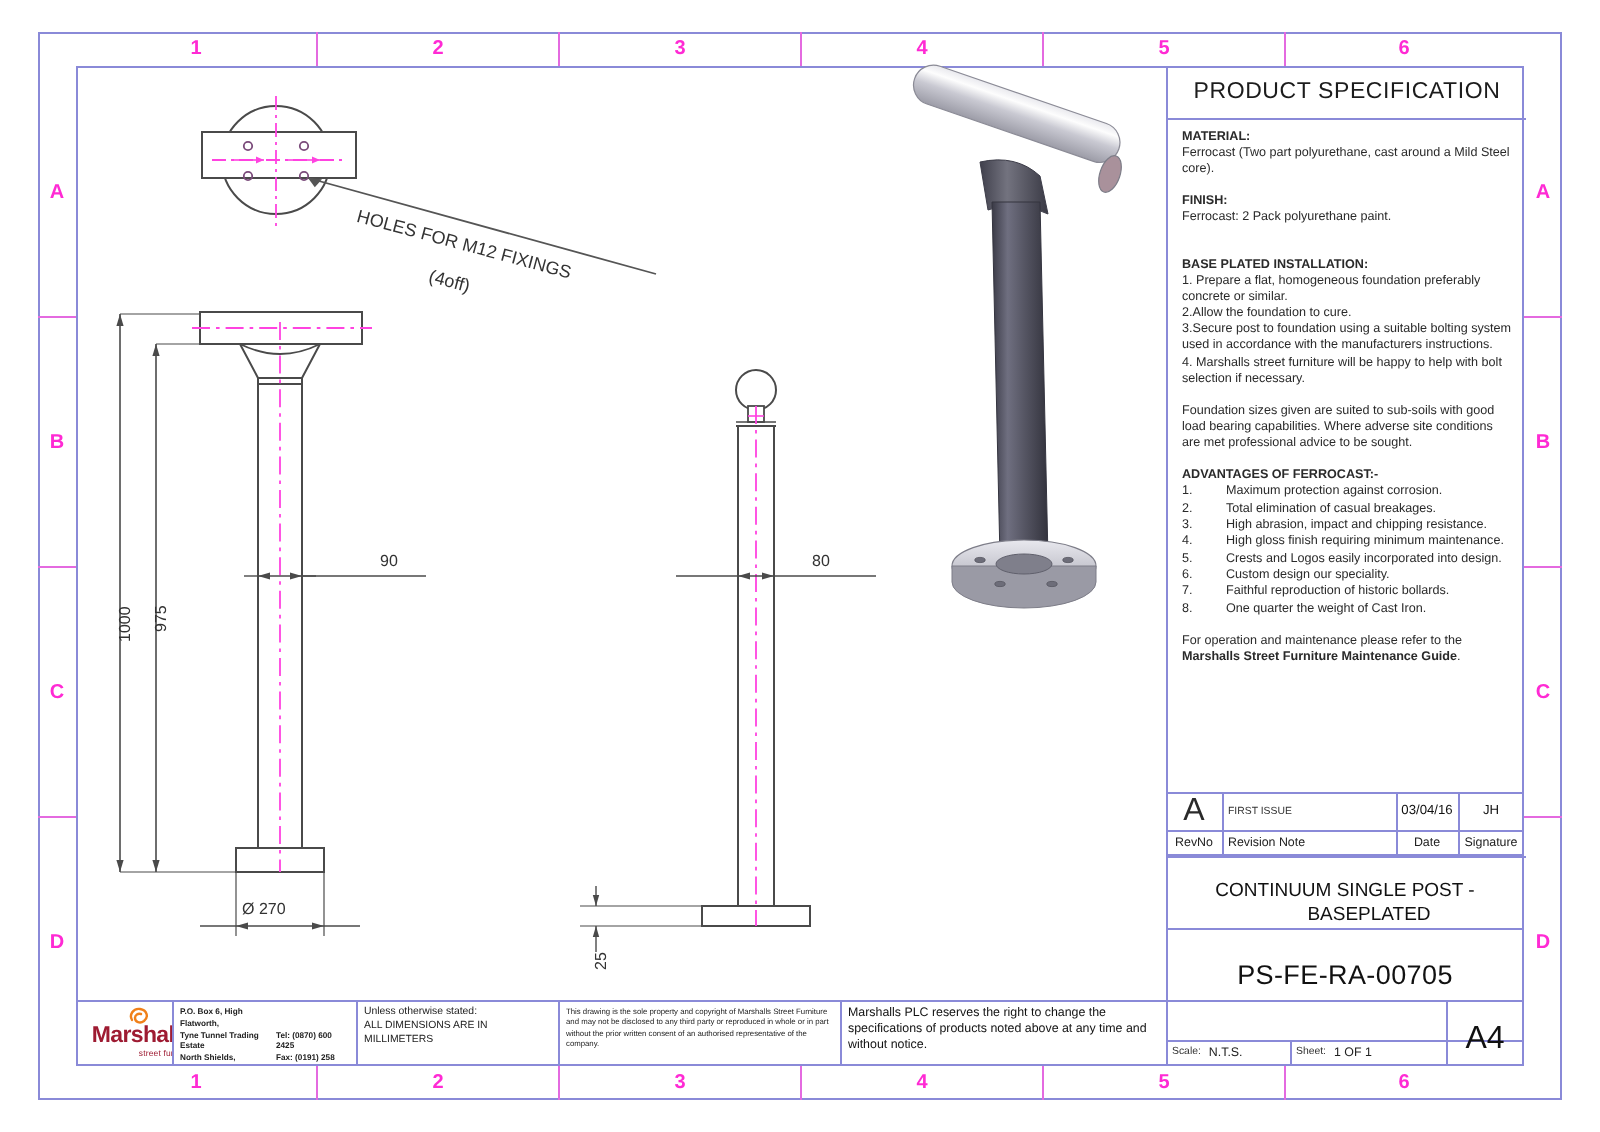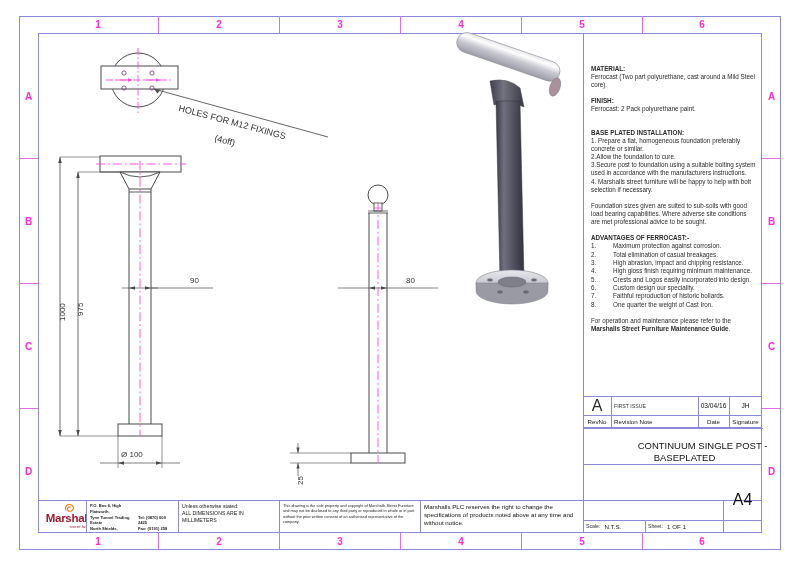--- a/index.html
+++ b/index.html
@@ -234,21 +234,21 @@
       <polygon points="260,420 258.4,414.5 261.6,414.5" fill="#4a4a4a"></polygon>
       <polygon points="260,430 258.4,435.5 261.6,435.5" fill="#4a4a4a"></polygon>
     </svg>
 
     <div class="notetxt" style="left:142px;top:70px;transform:rotate(15deg);transform-origin:0 0;white-space:nowrap;">HOLES FOR M12 FIXINGS</div>
     <div class="notetxt" style="left:178px;top:100px;transform:rotate(15deg);transform-origin:0 0;white-space:nowrap;">(4off)</div>
 
     <div class="dimtxt rot" style="left:20px;top:288px;white-space:nowrap;">1000</div>
     <div class="dimtxt rot" style="left:38px;top:283px;white-space:nowrap;">975</div>
     <div class="dimtxt" style="left:152px;top:243px;">90</div>
-    <div class="dimtxt" style="left:83px;top:417px;">Ø 100</div>
+    <div class="dimtxt" style="left:83px;top:417px;">Ø 270</div>
     <div class="dimtxt" style="left:368px;top:243px;">80</div>
     <div class="dimtxt rot" style="left:258px;top:452px;white-space:nowrap;">25</div>
 
     <svg class="ov" viewBox="0 0 545 467">
       <defs>
         <linearGradient id="gTop" x1="0" y1="0" x2="0" y2="1">
           <stop offset="0%" stop-color="#e9e9ee"></stop>
           <stop offset="22%" stop-color="#fdfdfd"></stop>
           <stop offset="52%" stop-color="#c9c9d2"></stop>
           <stop offset="100%" stop-color="#9c9ca7"></stop>
@@ -288,20 +288,23 @@
 
       <ellipse cx="452" cy="247" rx="2.6" ry="1.3" fill="#6d6d79" stroke="#55555f" stroke-width="0.4"></ellipse>
       <ellipse cx="496" cy="247" rx="2.6" ry="1.3" fill="#6d6d79" stroke="#55555f" stroke-width="0.4"></ellipse>
       <ellipse cx="462" cy="259" rx="2.6" ry="1.3" fill="#6d6d79" stroke="#55555f" stroke-width="0.4"></ellipse>
       <ellipse cx="488" cy="259" rx="2.6" ry="1.3" fill="#6d6d79" stroke="#55555f" stroke-width="0.4"></ellipse>
     </svg>
 
   </div>
 
   <div class="spec-panel">
+    <div class="spec-title-box">
+      <div class="spec-title">PRODUCT SPECIFICATION</div>
+    </div>
     <div class="spec-body">
 
       <div class="sp-h">MATERIAL:</div>
       <div class="sp-p">Ferrocast (Two part polyurethane, cast around a Mild Steel core).</div>
 
       <div class="sp-gap-m"></div>
 
       <div class="sp-h">FINISH:</div>
       <div class="sp-p">Ferrocast: 2 Pack polyurethane paint.</div>
 
@@ -385,26 +388,27 @@
       </div>
     <div class="tb-cell ctr tb-val" style="left:115px;top:0;width:31px;height:19px;">03/04/16</div>
     <div class="tb-cell ctr tb-val" style="left:146px;top:0;width:33px;height:19px;">JH</div>
 
     <div class="tb-cell ctr tb-hdr" style="left:0;top:19px;width:28px;height:12px;">RevNo</div>
     <div class="tb-cell lft tb-hdr" style="left:28px;top:19px;width:87px;height:12px;">Revision Note</div>
     <div class="tb-cell ctr tb-hdr" style="left:115px;top:19px;width:31px;height:12px;">Date</div>
     <div class="tb-cell ctr tb-hdr" style="left:146px;top:19px;width:33px;height:12px;">Signature</div>
 
     <div class="tb-cell" style="left:3px;top:33px;width:60px;height:9px;"></div>
-    <div class="tb-cell ctr tb-big" style="left:0;top:43px;width:179px;height:12px;margin-left:30px;">CONTINUUM SINGLE POST -</div>
+    <div class="tb-cell ctr tb-big" style="left:0;top:43px;width:179px;height:12px;">CONTINUUM SINGLE POST -</div>
     <div class="tb-cell ctr tb-big" style="left:0;top:55px;width:167px;height:12px;padding-left:36px;">BASEPLATED</div>
 
     <div class="tb-cell" style="left:3px;top:70px;width:70px;height:9px;"></div>
-
-    <div class="tb-cell ctr tb-a4" style="left:140px;top:88px;width:39px;height:32px;">A4</div>
+    <div class="tb-cell ctr tb-huge" style="left:0;top:81px;width:179px;height:20px;">PS-FE-RA-00705</div>
+
+    <div class="tb-cell ctr tb-a4" style="left:140px;top:108px;width:39px;height:32px;">A4</div>
 
     <div class="tb-cell lft" style="left:0;top:124px;width:62px;height:12px;">
       <span class="tb-lbl">Scale:</span>
       <span class="tb-hdr" style="margin-left:4px;">N.T.S.</span>
     </div>
     <div class="tb-cell lft" style="left:62px;top:124px;width:78px;height:12px;">
       <span class="tb-lbl">Sheet:</span>
       <span class="tb-hdr" style="margin-left:4px;">1 OF 1</span>
     </div>
   </div>

